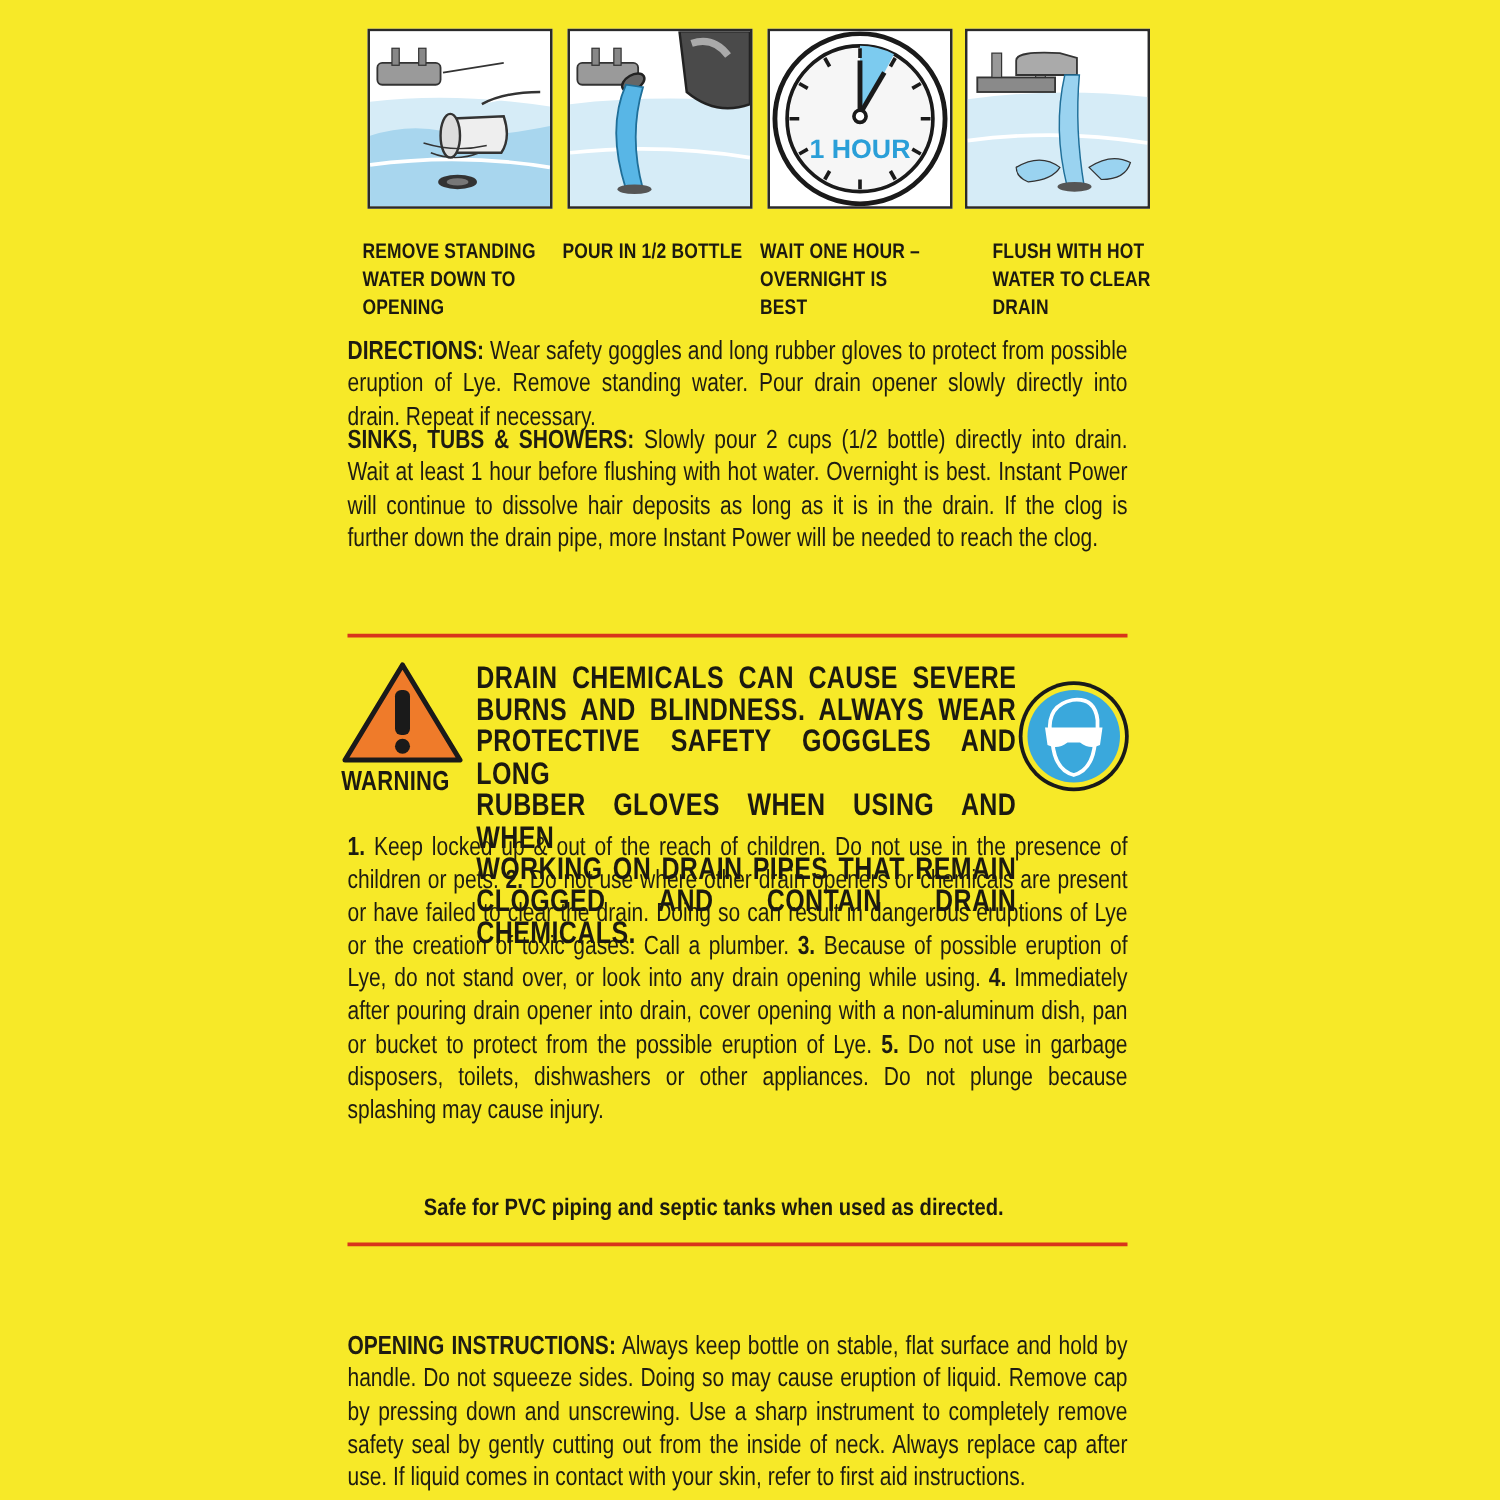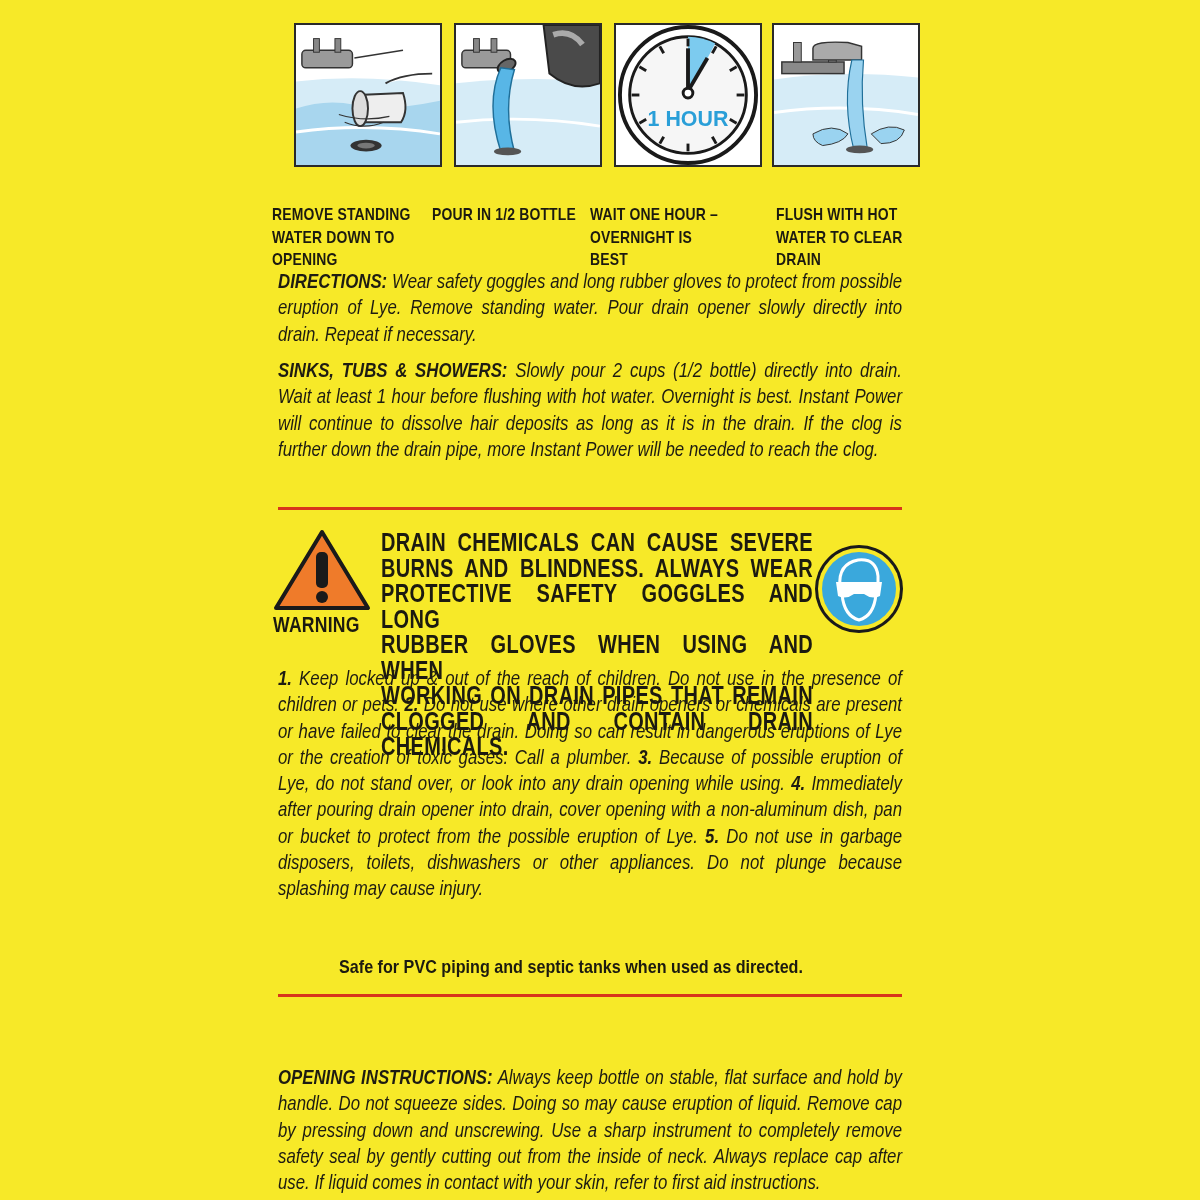--- a/index.html
+++ b/index.html
@@ -3,28 +3,28 @@
 <meta charset="utf-8">
 <style>
   html, body { margin:0; padding:0; }
   body {
     width:1200px; height:1200px; overflow:hidden;
     background:#f7e928;
     font-family:"Liberation Sans", sans-serif;
     color:#1c1a10;
     position:relative;
   }
-  .col { position:absolute; left:278px; width:624px;font-style:italic; }
+  .col { position:absolute; left:278px; width:624px; }
   .panels { position:absolute; top:23px; left:276px; width:628px; height:146px;margin-left:18px; }
   .panel {
     position:absolute; top:0; height:144px; width:148px;
     background:#fff; border:2px solid #2a2a2a; box-sizing:border-box; overflow:hidden;
   }
   .panel svg { display:block; width:100%; height:100%; }
-  .captions { position:absolute; top:190px; left:272px; width:640px; height:72px;margin-top:14px; }
+  .captions { position:absolute; top:190px; left:290px; width:640px; height:72px; }
   .caption {
     position:absolute; top:0; width:158px;
     font-weight:bold; font-size:17px; line-height:22.5px;
     transform:scaleX(0.82); transform-origin:left top; width:190px;
     letter-spacing:0.2px; color:#1c1a10; white-space:pre-line;
   }
   .para {
     font-size:21px; line-height:26.3px; text-align:justify;
     transform:scaleX(0.80); transform-origin:left top; width:780px;
     color:#1e1c12;
@@ -140,21 +140,21 @@
 BEST</div>
   <div class="caption" style="left:504px;">FLUSH WITH HOT
 WATER TO CLEAR
 DRAIN</div>
 </div>
 
 <div class="col" style="top:268px;">
   <div class="para"><b>DIRECTIONS:</b><span> Wear safety goggles and long rubber gloves to protect from possible eruption of Lye. Remove standing water. Pour drain opener slowly directly into drain. Repeat if necessary.</span></div>
 </div>
 
-<div class="col" style="top:357px;">
+<div class="col" style="top:339px;">
   <div class="para"><b>SINKS, TUBS &amp; SHOWERS:</b><span> Slowly pour 2 cups (1/2 bottle) directly into drain. Wait at least 1 hour before flushing with hot water. Overnight is best. Instant Power will continue to dissolve hair deposits as long as it is in the drain. If the clog is further down the drain pipe, more Instant Power will be needed to reach the clog.</span></div>
 </div>
 
 <div class="rule" style="top:507px;"></div>
 
 <div class="warn-wrap">
   <svg class="warn-tri" viewBox="0 0 100 110">
     <path d="M50 4 L96 80 L4 80 Z" fill="#ef7b2a" stroke="#1a1a1a" stroke-width="4" stroke-linejoin="round"></path>
     <rect x="44" y="24" width="12" height="36" rx="5" fill="#1a1a1a"></rect>
     <circle cx="50" cy="69" r="6" fill="#1a1a1a"></circle>

